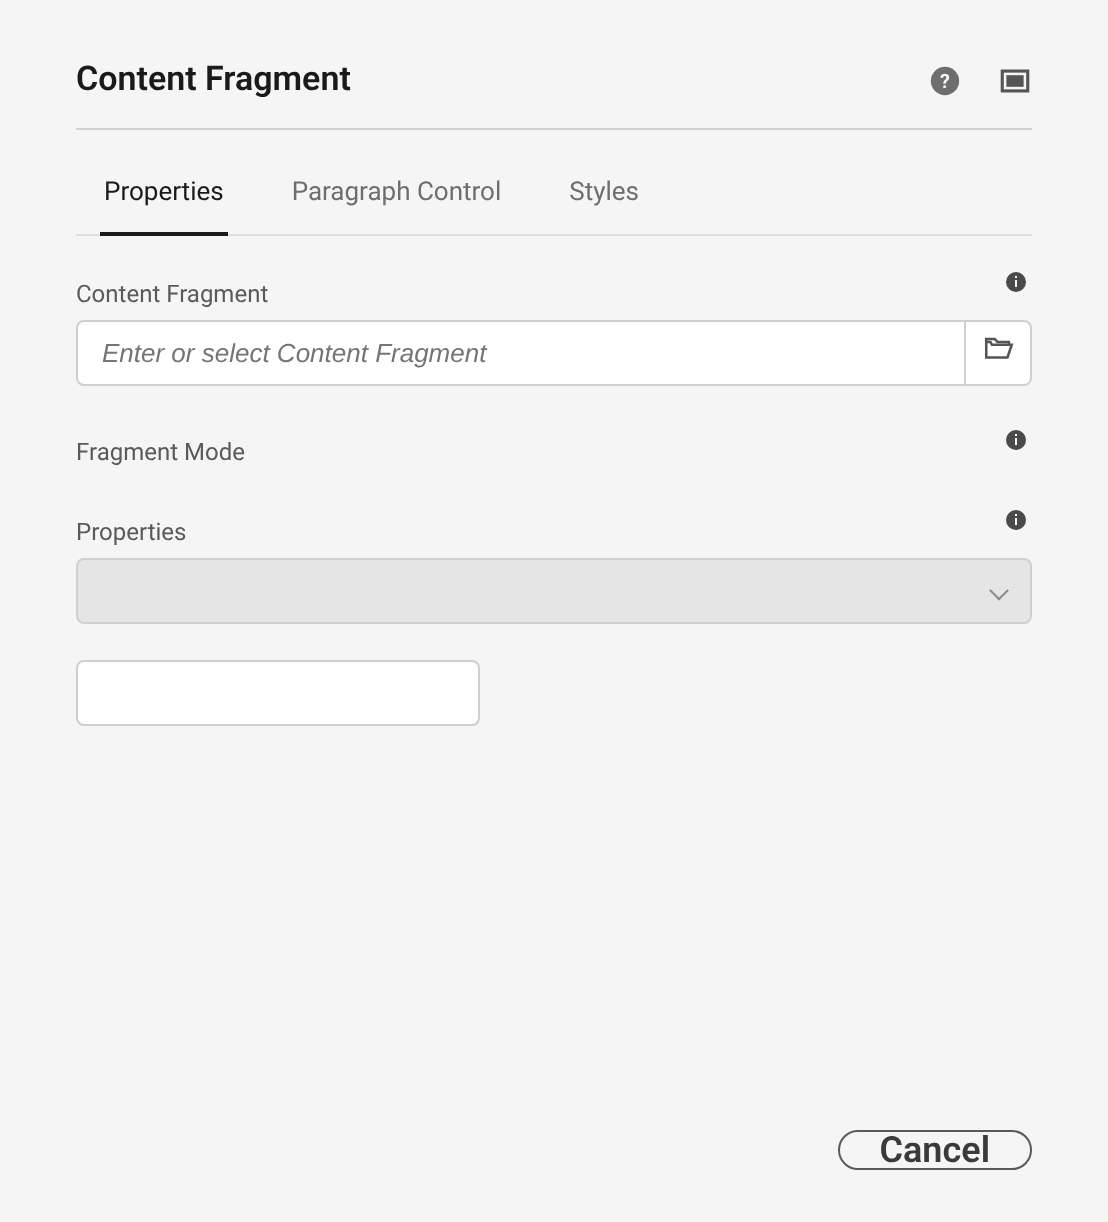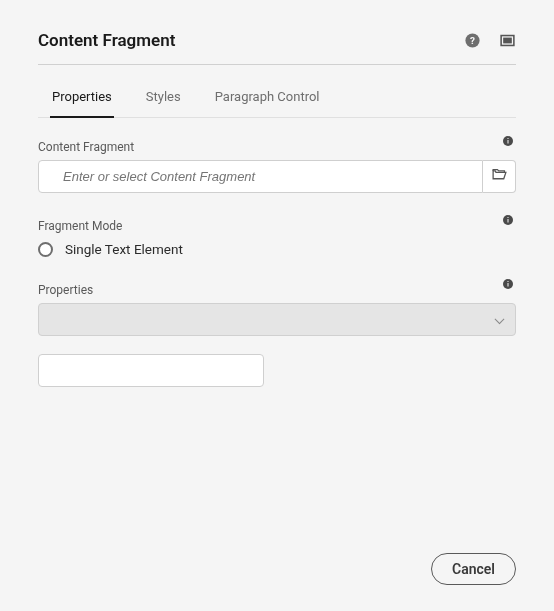--- a/index.html
+++ b/index.html
@@ -76,21 +76,21 @@
   .input-row {
     display: flex;
     width: 100%;
   }
   .text-input {
     flex: 1;
     height: 33px;
     border: 1px solid #cfcfcf;
     background: #fff;
     border-radius: 4px 0 0 4px;
-    padding: 0 24px;
+    padding: 0 12px;
     font-size: 13px;
     font-style: italic;
     color: #888;
     outline: none;
   }
   .text-input.full {
     border-radius: 4px;
     font-style: normal;
     color: #2c2c2c;
   }
@@ -148,24 +148,24 @@
   }
   .footer {
     position: absolute;
     bottom: 26px;
     right: 38px;
     display: flex;
     gap: 14px;
     align-items: center;
   }
   .btn {
-    height: 32px;
+    height: 20px;
     padding: 0 20px;
     border-radius: 16px;
-    font-size: 14px;
+    font-size: 18px;
     font-weight: 600;
     cursor: pointer;
     display: flex;
     align-items: center;
     justify-content: center;
   }
   .btn-cancel {
     background: #f5f5f5;
     border: 1.5px solid #5a5a5a;
     color: #3a3a3a;
@@ -195,22 +195,22 @@
           <rect x="7" y="9" width="10" height="6" fill="#555"></rect>
         </svg>
     </span>
   </div>
 </div>
 
 <hr class="hr">
 
 <div class="tabs">
   <div class="tab active">Properties</div>
+  <div class="tab">Paragraph Control</div>
   <div class="tab">Styles</div>
-  <div class="tab">Paragraph Control</div>
 </div>
 
 <div class="field-group">
   <div class="label-row">
     <div class="field-label">Content Fragment</div>
     <span class="info-icon">
       <svg width="12" height="12" viewBox="0 0 24 24" fill="#4a4a4a">
           <circle cx="12" cy="12" r="10"></circle>
           <rect x="11" y="10" width="2" height="7" fill="#f5f5f5"></rect>
           <rect x="11" y="6" width="2" height="2" fill="#f5f5f5"></rect>
@@ -234,24 +234,20 @@
   <div class="label-row">
     <div class="field-label">Fragment Mode</div>
     <span class="info-icon">
       <svg width="12" height="12" viewBox="0 0 24 24" fill="#4a4a4a">
           <circle cx="12" cy="12" r="10"></circle>
           <rect x="11" y="10" width="2" height="7" fill="#f5f5f5"></rect>
           <rect x="11" y="6" width="2" height="2" fill="#f5f5f5"></rect>
         </svg>
     </span>
   </div>
-  <div class="radio-row">
-    <div class="radio"></div>
-    <div class="radio-label">Single Text Element</div>
-  </div>
 </div>
 
 <div class="field-group">
   <div class="label-row">
     <div class="field-label">Properties</div>
     <span class="info-icon">
       <svg width="12" height="12" viewBox="0 0 24 24" fill="#4a4a4a">
           <circle cx="12" cy="12" r="10"></circle>
           <rect x="11" y="10" width="2" height="7" fill="#f5f5f5"></rect>
           <rect x="11" y="6" width="2" height="2" fill="#f5f5f5"></rect>

